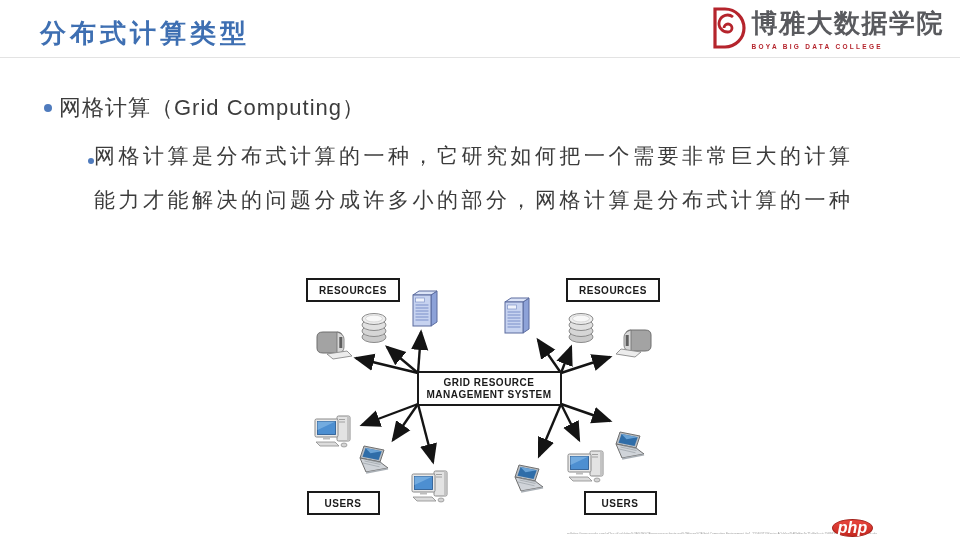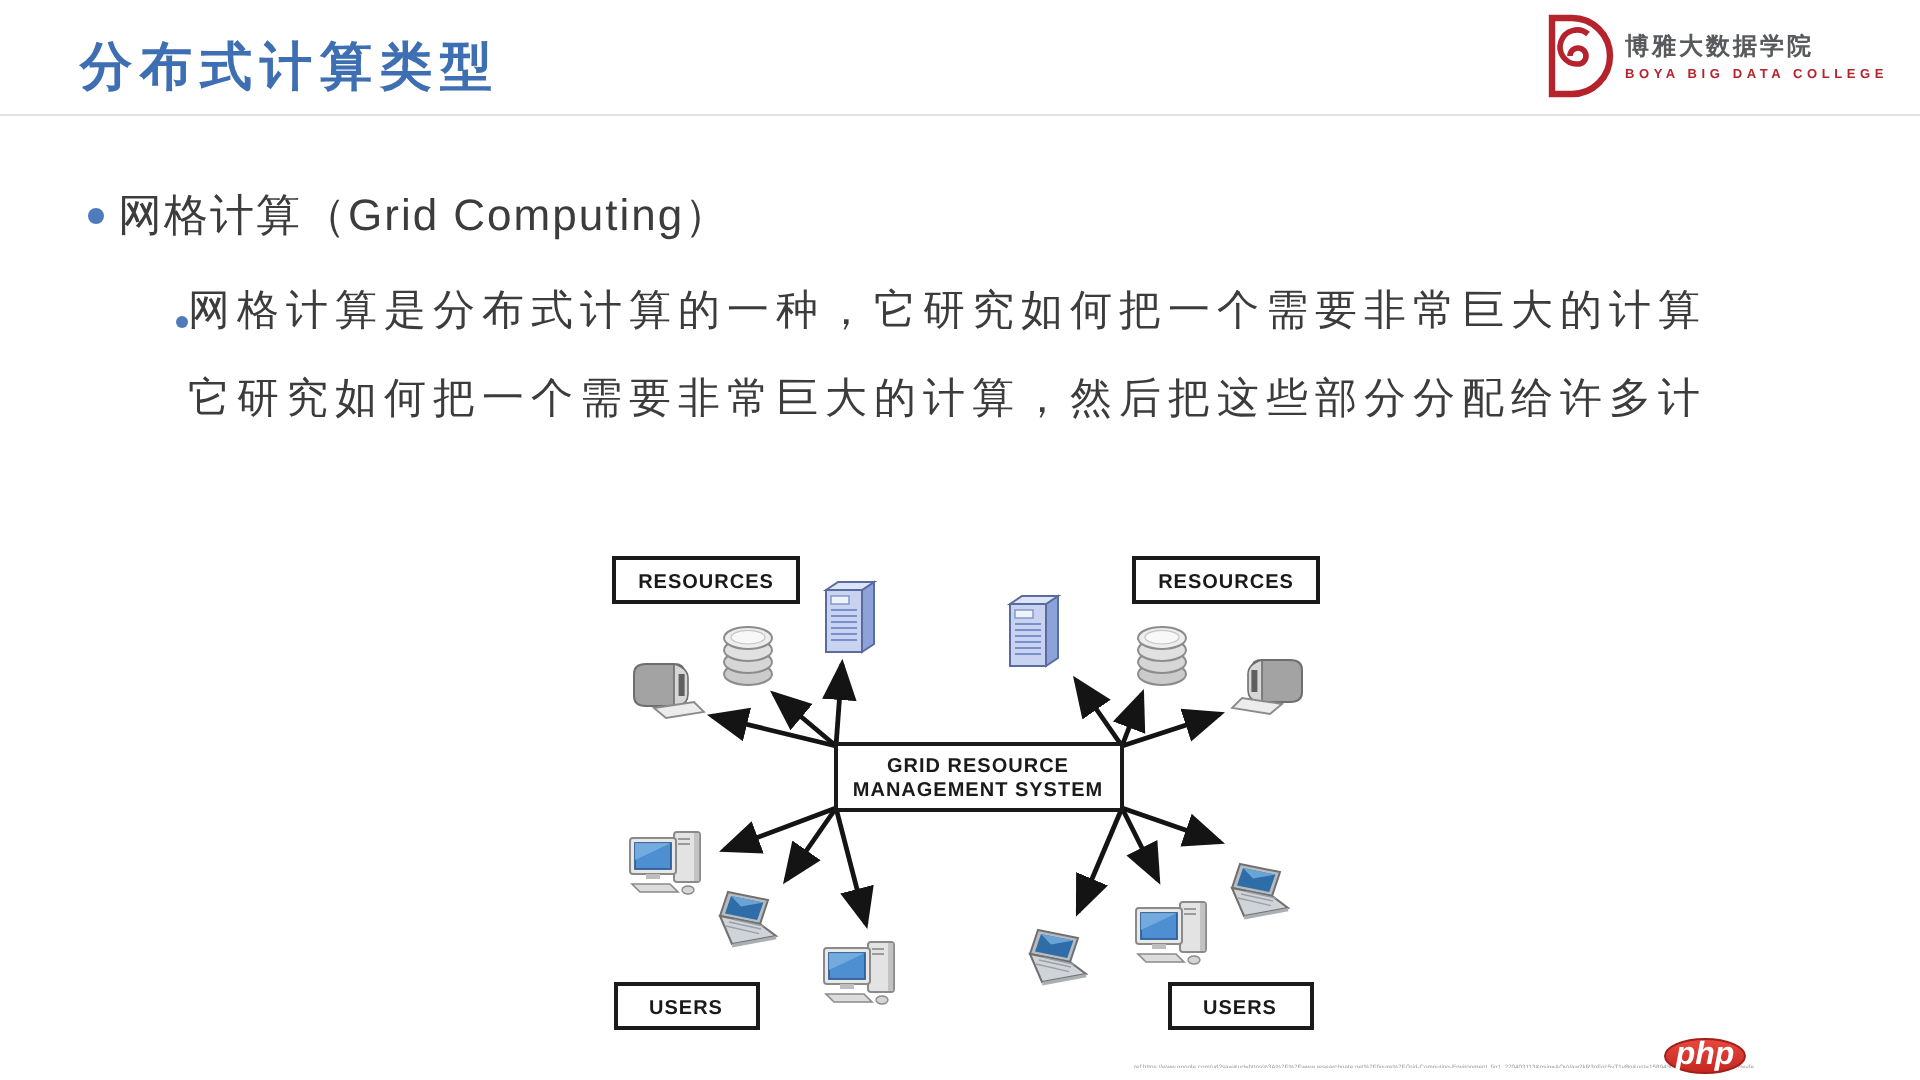--- a/index.html
+++ b/index.html
@@ -14,21 +14,21 @@
     position:absolute; left:40px; top:16px;
     font-size:26px; font-weight:bold; color:#3e6fb2; letter-spacing:4px;
     white-space:nowrap;
     text-align:right;
   }
   .header-divider { position:absolute; left:0; top:57px; width:960px; height:1px; background:#e3e3e3; }
 
   .logo { position:absolute; top:5px; right:16px; display:flex; align-items:center; }
   .logo-mark { width:44px; height:46px; flex:0 0 auto; }
   .logo-text { display:flex; flex-direction:column; margin-left:5px; }
-  .logo-cn { font-size:12px; font-weight:600; color:#595a5e; letter-spacing:1.5px; white-space:nowrap; }
+  .logo-cn { font-size:26px; font-weight:600; color:#595a5e; letter-spacing:1.5px; white-space:nowrap; }
   .logo-en { font-size:6.5px; font-weight:bold; color:#b5242c; letter-spacing:2.3px; margin-top:2px; white-space:nowrap; }
 
   
   .bullet1 { position:absolute; left:44px; top:93px; display:flex; }
   .bullet1 .dot { width:8px; height:8px; border-radius:50%; background:#4f7bbd; margin-top:11px; flex:0 0 auto; }
   .bullet1 .txt { margin-left:7px; font-size:22px; color:#3c3c3c; letter-spacing:1px; line-height:30px; white-space:nowrap; }
 
   .bullet2 { position:absolute; left:88px; top:134px; }
   .bullet2 .dot { position:absolute; left:0; top:24px; width:6px; height:6px; border-radius:50%; background:#4f7bbd; }
   .bullet2 .lines { margin-left:6px; font-size:21px; color:#3c3c3c; line-height:44px; letter-spacing:3.5px; }
@@ -80,21 +80,21 @@
 
   <div class="bullet1">
     <div class="dot"></div>
     <div class="txt">网格计算（Grid Computing）</div>
   </div>
 
   <div class="bullet2">
     <div class="dot"></div>
     <div class="lines">
       <div>网格计算是分布式计算的一种，它研究如何把一个需要非常巨大的计算</div>
-      <div>它研究如何把一个需要非常巨大的计算，然后把这些部分分配给许多计</div>
+      <div>能力才能解决的问题分成许多小的部分，网格计算是分布式计算的一种</div>
     </div>
   </div>
 
   <svg class="diagram" width="390" height="260" viewBox="0 0 390 260">
     <defs>
       <marker id="ah" markerWidth="9" markerHeight="8" refX="7.5" refY="4" orient="auto">
         <path d="M0,0.4 L8.6,4 L0,7.6 Z" fill="#141414"></path>
       </marker>
 
       <g id="icon-server">

